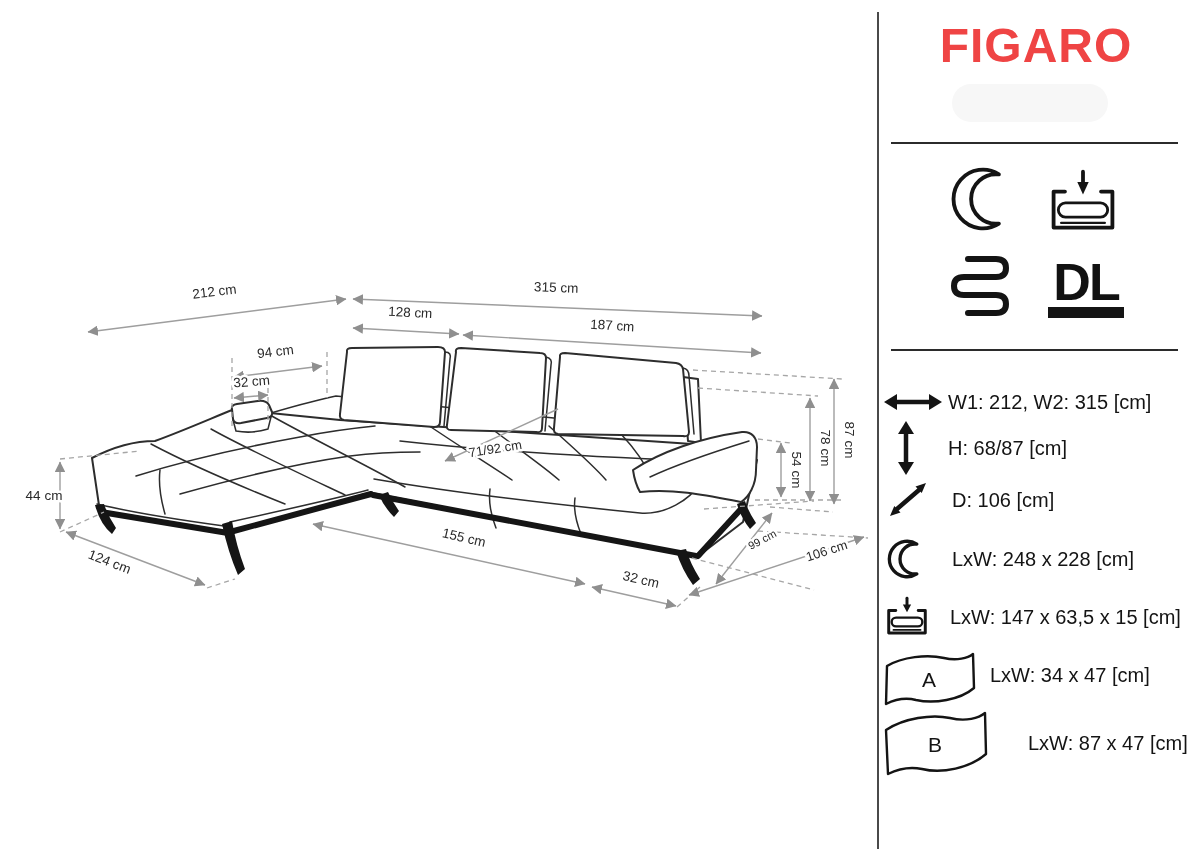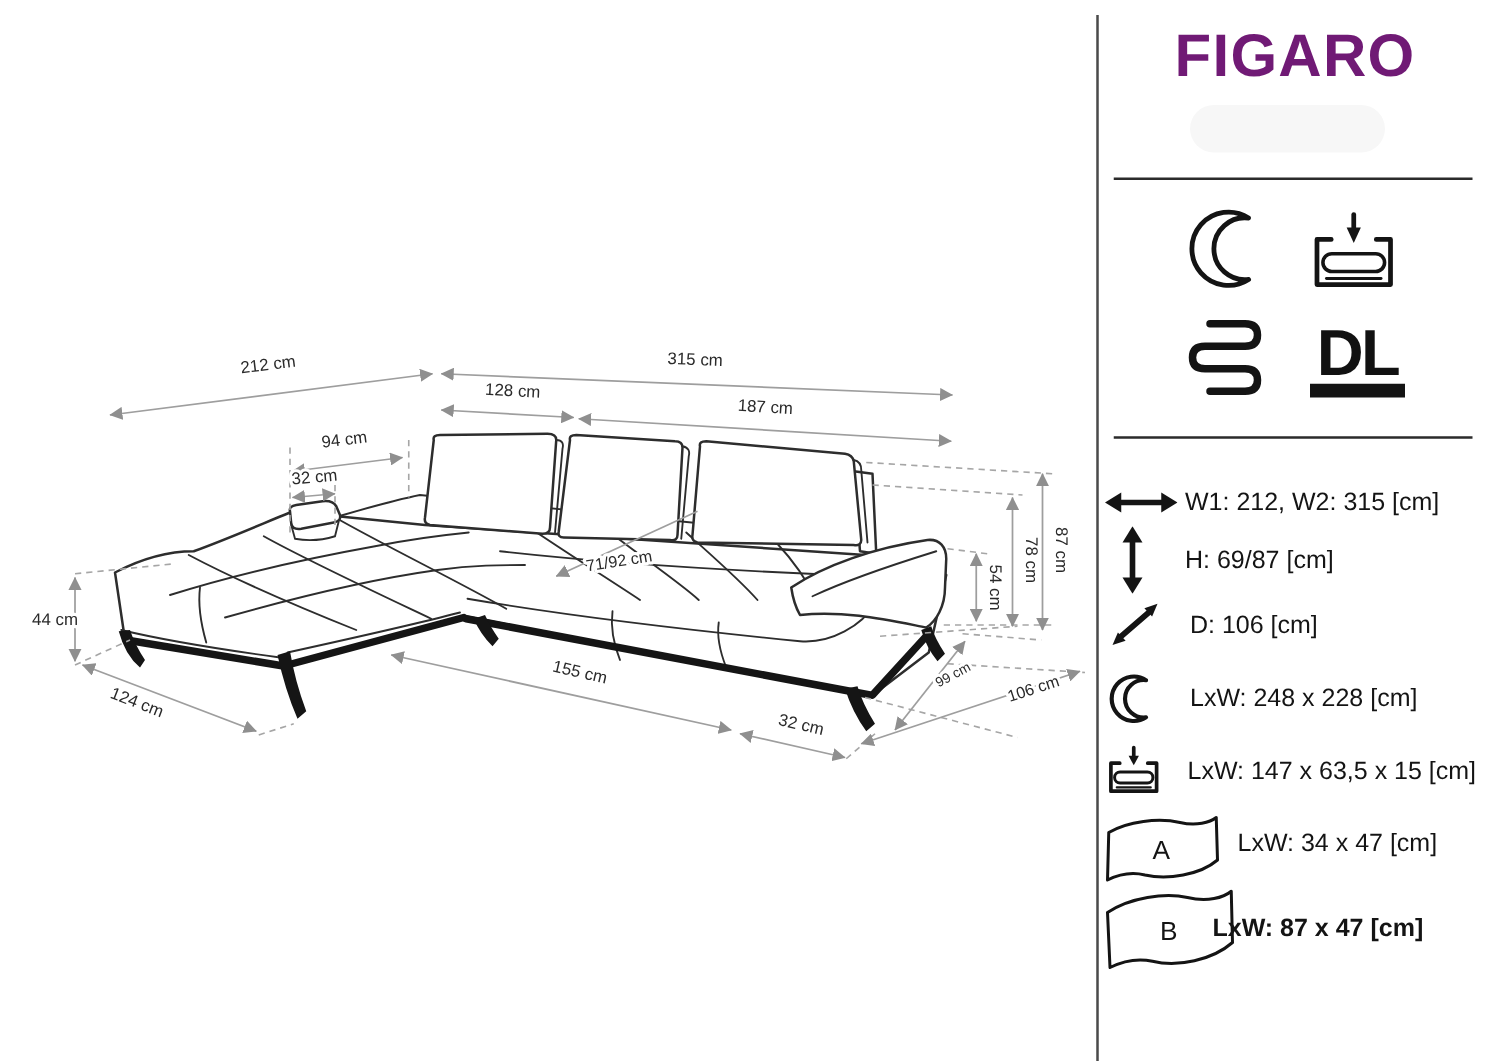--- a/index.html
+++ b/index.html
@@ -2,21 +2,21 @@
 <html><head>
 <meta charset="utf-8">
 <style>
   html,body{margin:0;padding:0;background:#fff;}
   body{width:1200px;height:849px;position:relative;overflow:hidden;
        font-family:"Liberation Sans","DejaVu Sans",sans-serif;color:#161616;}
   .abs{position:absolute;}
   
   #divider{left:877px;top:12px;width:2px;height:837px;background:#4a4a4a;}
   #title{left:880px;top:18px;width:312px;text-align:center;
-         font-size:48px;font-weight:800;letter-spacing:1px;color:#701a75;}
+         font-size:48px;font-weight:800;letter-spacing:1px;color:#ef4444;}
   #watermark{left:952px;top:84px;width:156px;height:38px;border-radius:19px;background:#f7f7f7;}
   .rule{left:891px;width:287px;height:2px;background:#2b2b2b;}
   #rule1{top:142px;} #rule2{top:349px;}
   .spec-text{position:absolute;font-size:20px;color:#141414;white-space:nowrap;line-height:24px;}
   .ic{position:absolute;}
   .ink{stroke:#141414;fill:none;stroke-linecap:round;stroke-linejoin:round;}
   .inkf{fill:#141414;stroke:none;}
   
   #diagram{left:0;top:0;}
   .sofa{stroke:#2d2d2d;stroke-width:2;fill:#ffffff;stroke-linejoin:round;stroke-linecap:round;}
@@ -186,21 +186,21 @@
   <polygon class="inkf" points="0,11 13,3 13,19"></polygon>
     <polygon class="inkf" points="58,11 45,3 45,19"></polygon>
 </svg>
 <span class="spec-text" style="left:948px;top:390px;">W1: 212, W2: 315 [cm]</span>
 
 <svg class="ic" style="left:895px;top:421px;" width="22" height="54" viewBox="0 0 22 54">
   <line class="ink" stroke-width="4.5" x1="11" y1="11" x2="11" y2="43"></line>
   <polygon class="inkf" points="11,0 3,13 19,13"></polygon>
     <polygon class="inkf" points="11,54 3,41 19,41"></polygon>
 </svg>
-<span class="spec-text" style="left:948px;top:436px;">H: 69/87 [cm]</span>
+<span class="spec-text" style="left:948px;top:436px;">H: 68/87 [cm]</span>
 
 <svg class="ic" style="left:886px;top:478px;" width="44" height="42" viewBox="0 0 44 42">
   <line class="ink" stroke-width="4.5" x1="11" y1="31" x2="33" y2="12"></line>
   <polygon class="inkf" points="40,5 35.7,15.1 29.5,8.5"></polygon>
     <polygon class="inkf" points="4,38 14.5,34.5 8.3,27.9"></polygon>
 </svg>
 <span class="spec-text" style="left:952px;top:488px;">D: 106 [cm]</span>
 
 <svg class="ic" style="left:886px;top:538px;" width="40" height="42" viewBox="0 0 72 74">
   <path class="ink" stroke-width="6" d="M55.5,10.2 A32,32 0 1 0 55.5,63.8 A27,27 0 1 1 55.5,10.2 Z"></path>
@@ -219,13 +219,13 @@
 <svg class="ic" style="left:882px;top:650px;" width="96" height="58" viewBox="0 0 96 58">
   <path class="ink" stroke-width="2.4" d="M5,16 C20,7 45,4 62,8 C75,11 86,8 91,4 L92,38 C78,50 52,54 34,50 C22,47 12,50 4,54 Z"></path>
   <text x="47" y="37" text-anchor="middle" style="font-family:'Liberation Sans',sans-serif;font-size:21px;fill:#141414;">A</text>
 </svg>
 <span class="spec-text" style="left:990px;top:663px;">LxW: 34 x 47 [cm]</span>
 
 <svg class="ic" style="left:882px;top:708px;" width="108" height="70" viewBox="0 0 108 70">
   <path class="ink" stroke-width="2.4" d="M4,22 C22,10 50,6 68,10 C84,14 97,10 103,5 L104,46 C88,60 60,66 40,61 C26,58 14,62 6,66 Z"></path>
   <text x="53" y="44" text-anchor="middle" style="font-family:'Liberation Sans',sans-serif;font-size:21px;fill:#141414;">B</text>
 </svg>
-<span class="spec-text" style="left:970px;top:731px;font-weight:bold;">LxW: 87 x 47 [cm]</span>
+<span class="spec-text" style="left:1028px;top:731px;">LxW: 87 x 47 [cm]</span>
 
 </body></html>

